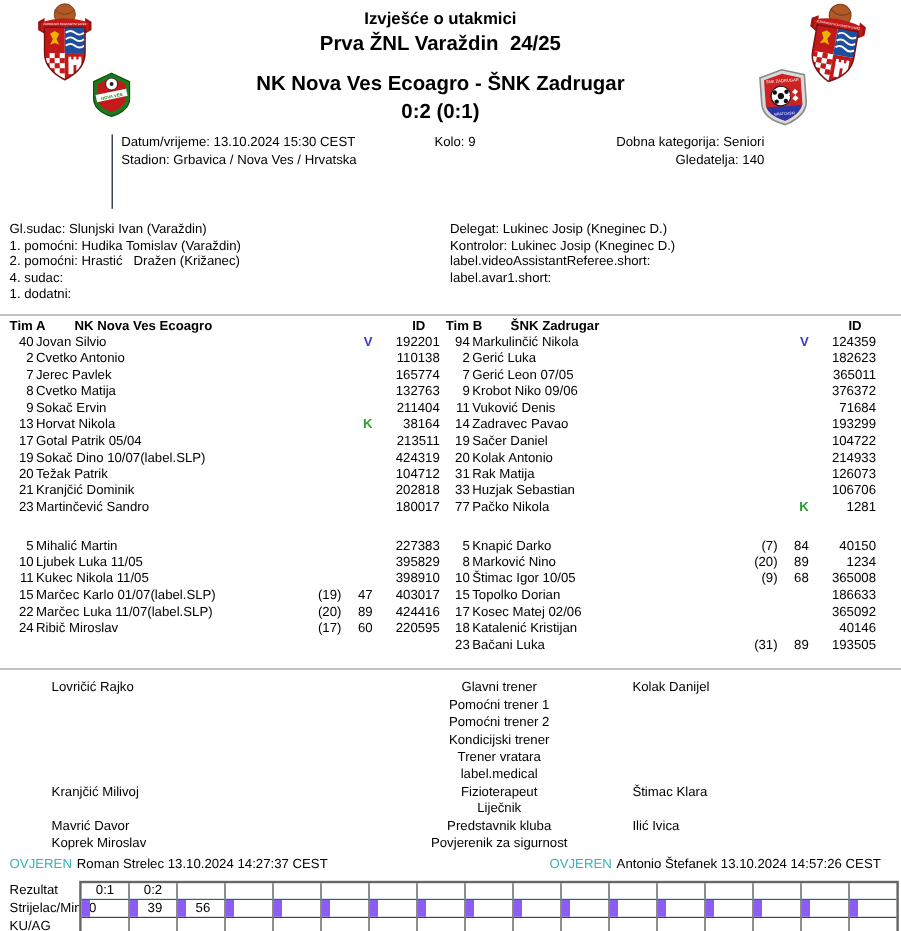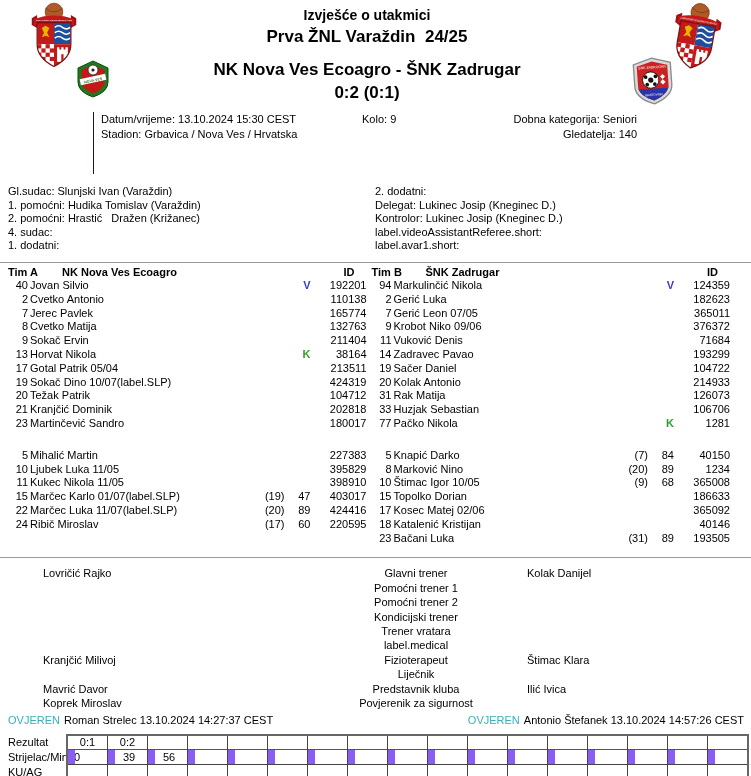--- a/index.html
+++ b/index.html
@@ -53,21 +53,21 @@
   .b-k{color:#2f9e2f;font-weight:bold;}
 
   
   .staff{margin-top:8px;}
   .st-row{display:flex;line-height:14.4px;padding-left:35px;}
   .st-home{width:310px;padding-left:8px;display:block;}
   .st-role{width:126px;text-align:center;display:block;}
   .st-away{margin-left:48px;display:block;}
 
   
-  .cert{display:flex;justify-content:space-between;padding:0 7px 0 8px;margin-top:3px;line-height:14px;}
+  .cert{display:flex;justify-content:space-between;padding:0 17px 0 8px;margin-top:3px;line-height:14px;}
   .cert-status{color:#35b2ba;margin-right:4px;}
 
   
   .score-block{position:relative;margin-top:7px;height:48px;}
   .score-labels{position:absolute;left:8px;top:1px;line-height:14.6px;}
   .score-labels div{white-space:nowrap;}
   .score-table{position:absolute;left:66px;right:2px;top:0;border:2px solid #666;display:flex;background:#fff;}
   .sc-col{flex:1;border-left:1px solid #444;min-width:0;}
   .sc-col:first-child{border-left:0;}
   .sc-r1{display:block;height:13px;border-bottom:1px solid #0f766e;text-align:center;line-height:13px;font-size:11px;}
@@ -178,21 +178,20 @@
 
   <section class="officials">
     <div class="off-left">
       <div class="off-line">Gl.sudac: Slunjski Ivan (Varaždin)</div>
       <div class="off-line">1. pomoćni: Hudika Tomislav (Varaždin)</div>
       <div class="off-line">2. pomoćni: Hrastić   Dražen (Križanec)</div>
       <div class="off-line">4. sudac:</div>
       <div class="off-line">1. dodatni:</div>
     </div>
     <div class="off-right">
-      <div class="off-line">2. dodatni:</div>
       <div class="off-line">Delegat: Lukinec Josip (Kneginec D.)</div>
       <div class="off-line">Kontrolor: Lukinec Josip (Kneginec D.)</div>
       <div class="off-line">label.videoAssistantReferee.short:</div>
       <div class="off-line">label.avar1.short:</div>
     </div>
   </section>
 
   <hr class="sep sep1">
 
   <section class="rosters">

